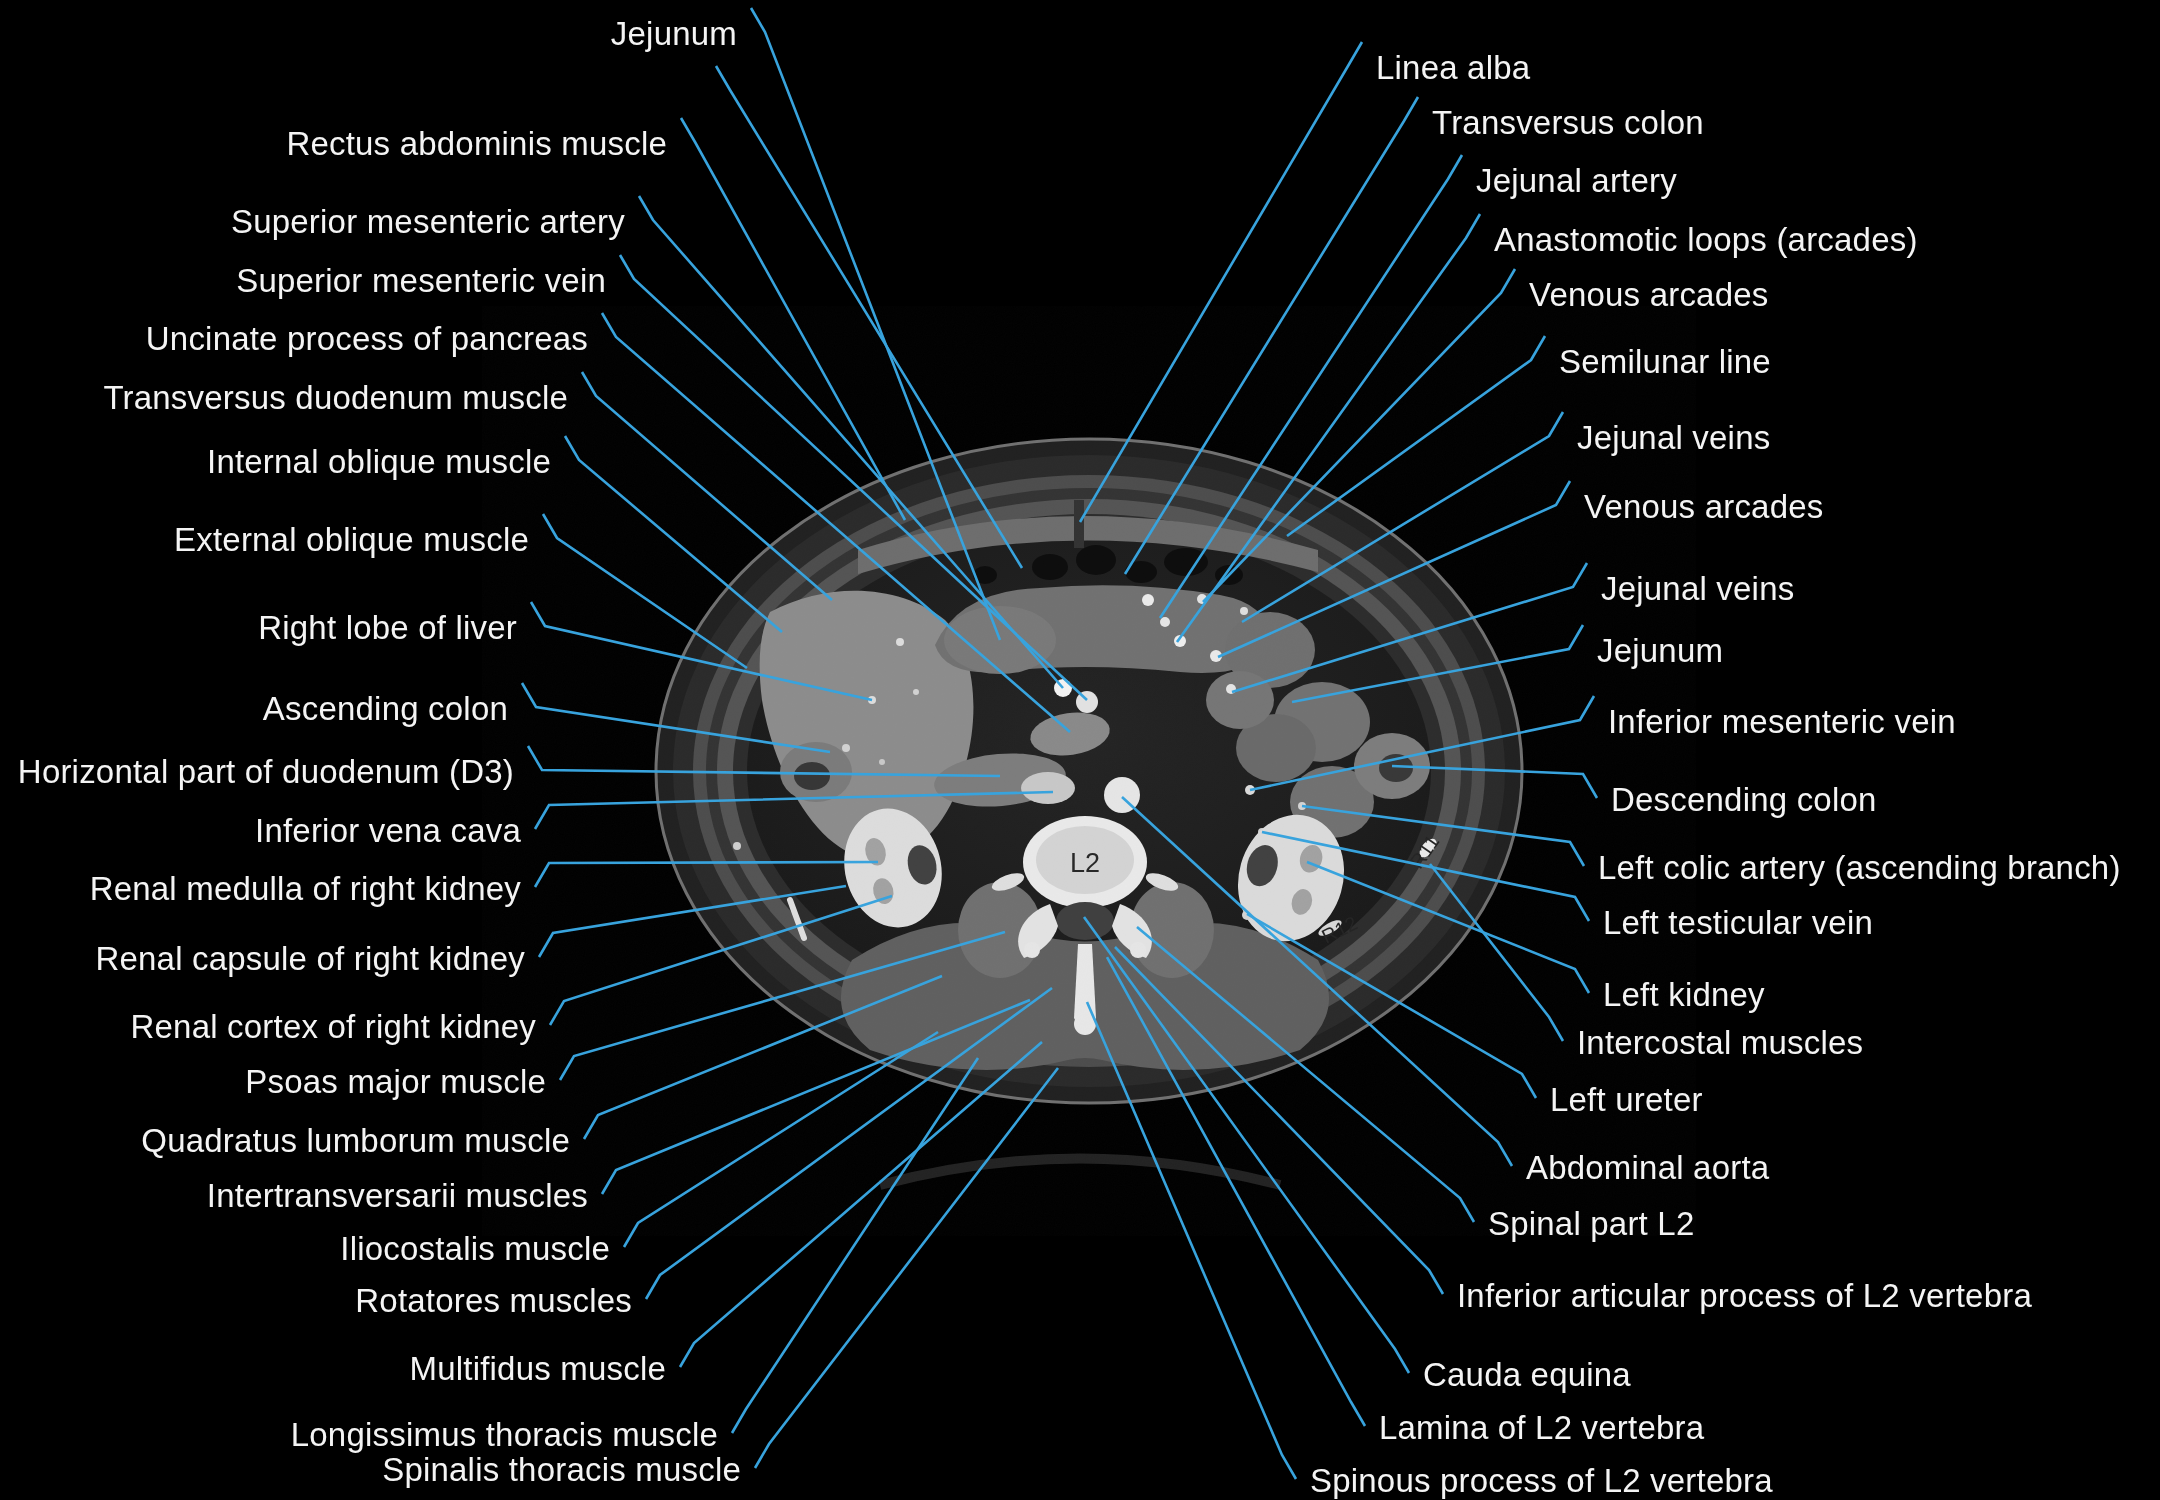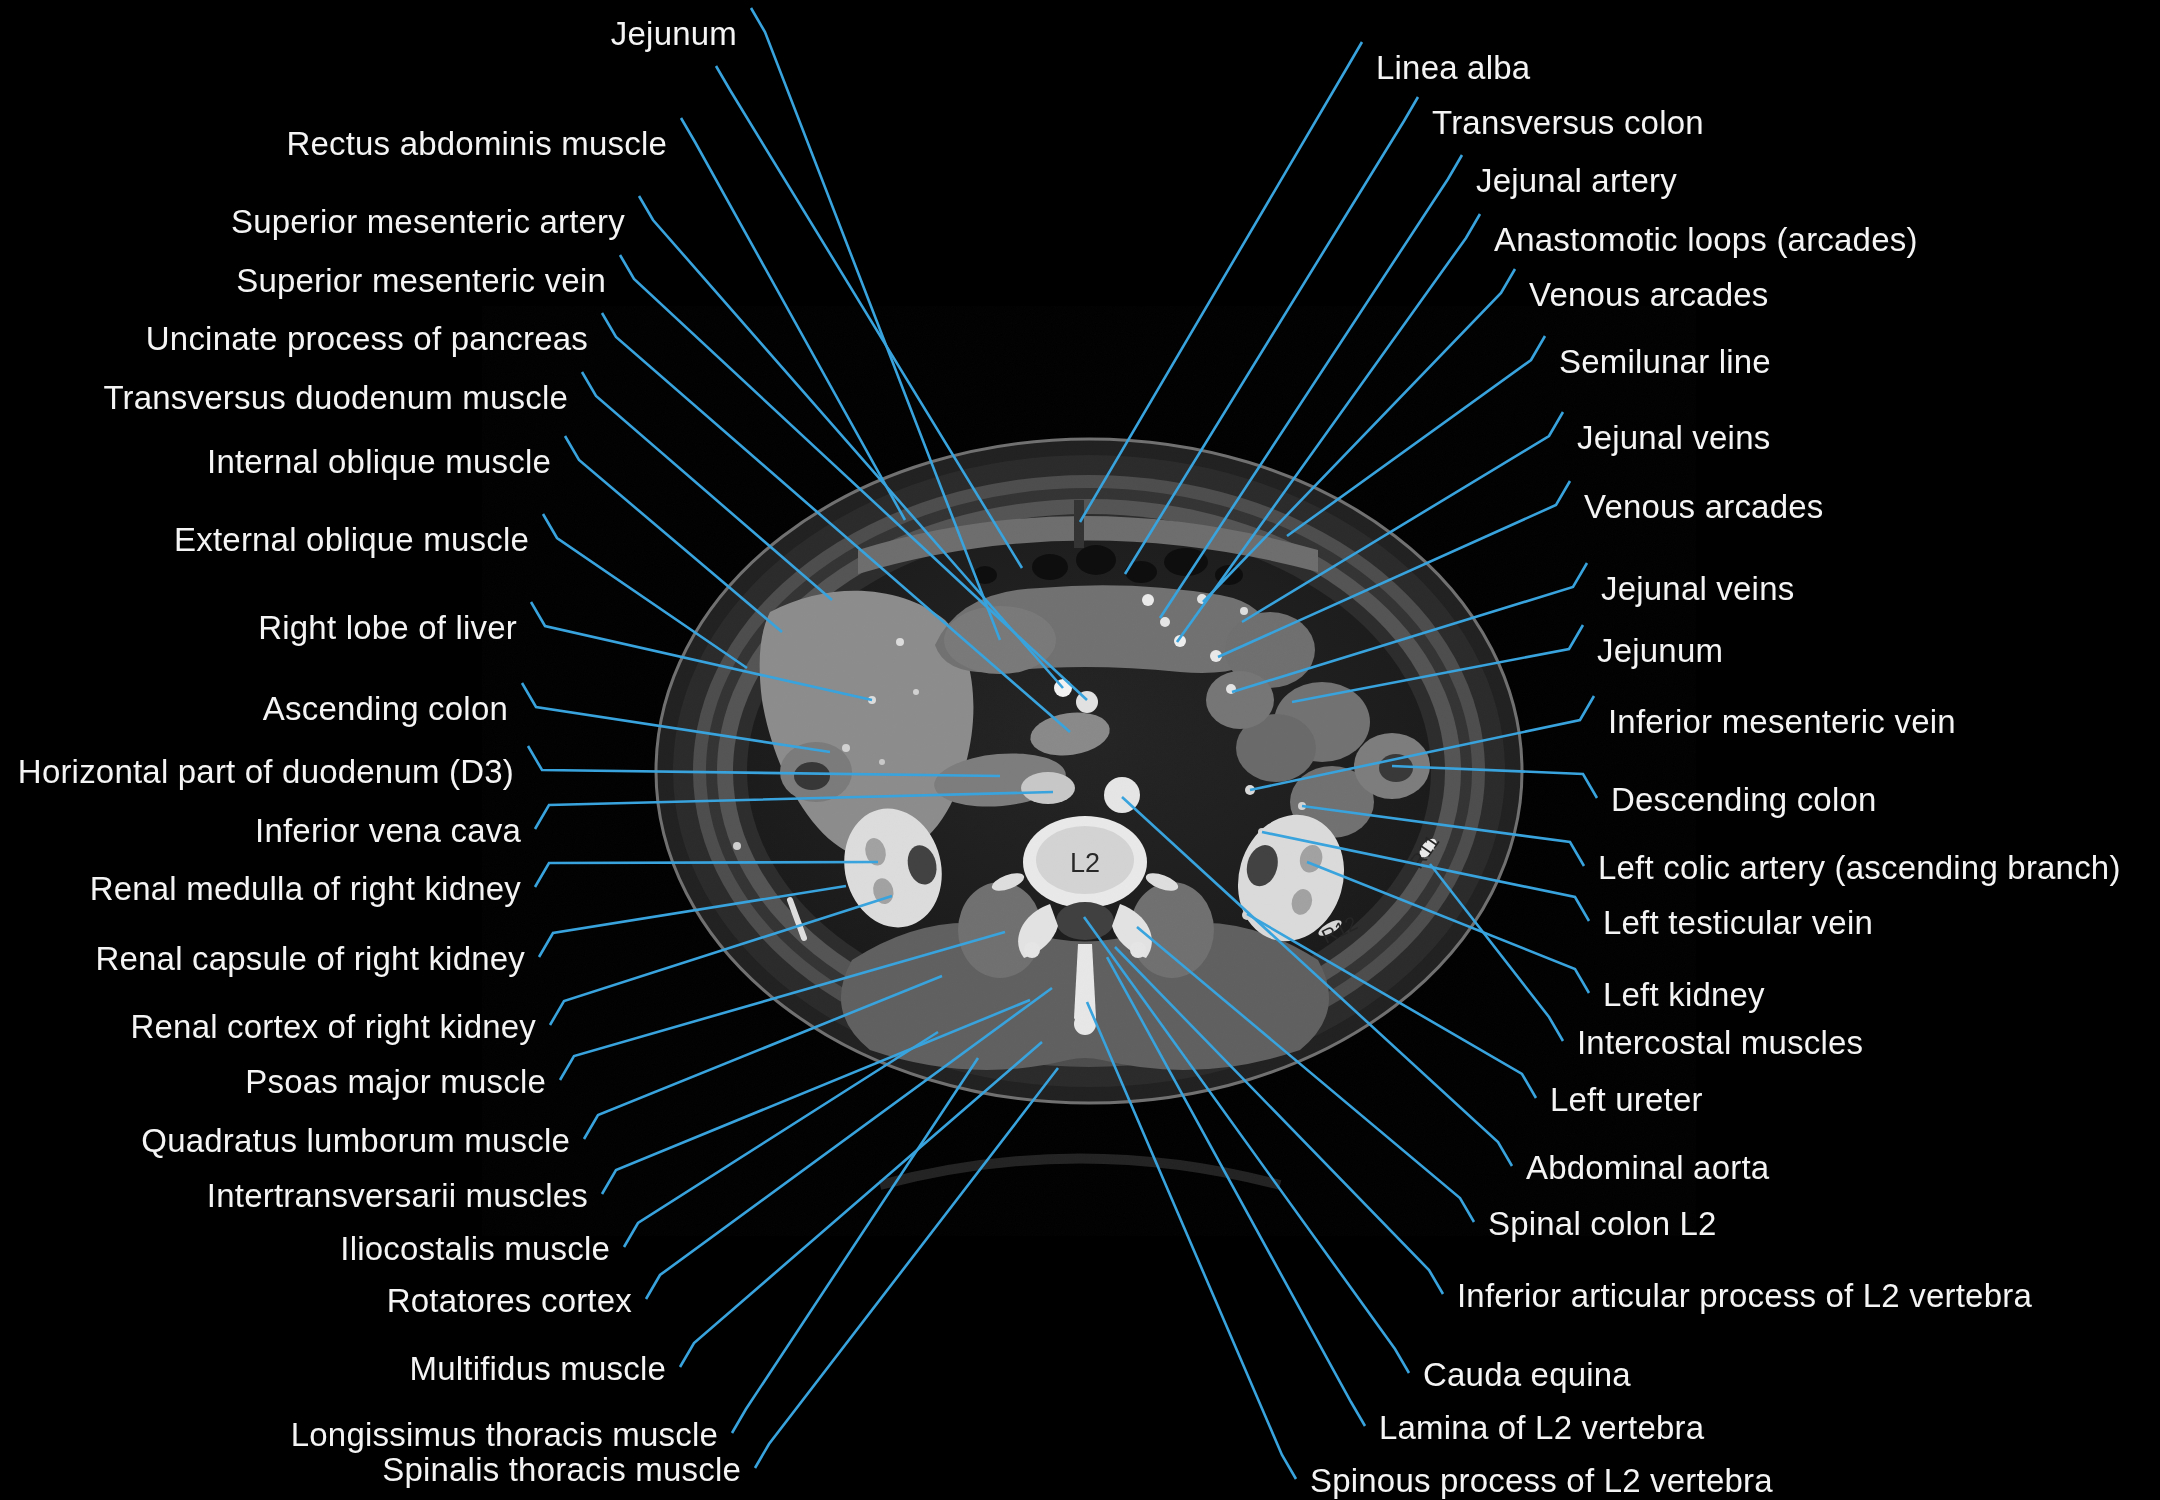--- a/index.html
+++ b/index.html
@@ -206,21 +206,21 @@
   <div class="lbl lc" style="right:1652px;top:688px">Ascending colon</div>
   <div class="lbl lc" style="right:1646px;top:751px">Horizontal part of duodenum (D3)</div>
   <div class="lbl lc" style="right:1639px;top:810px">Inferior vena cava</div>
   <div class="lbl lc" style="right:1639px;top:868px">Renal medulla of right kidney</div>
   <div class="lbl lc" style="right:1635px;top:938px">Renal capsule of right kidney</div>
   <div class="lbl lc" style="right:1624px;top:1006px">Renal cortex of right kidney</div>
   <div class="lbl lc" style="right:1614px;top:1061px">Psoas major muscle</div>
   <div class="lbl lc" style="right:1590px;top:1120px">Quadratus lumborum muscle</div>
   <div class="lbl lc" style="right:1572px;top:1175px">Intertransversarii muscles</div>
   <div class="lbl lc" style="right:1550px;top:1228px">Iliocostalis muscle</div>
-  <div class="lbl lc" style="right:1528px;top:1280px">Rotatores cortex</div>
+  <div class="lbl lc" style="right:1528px;top:1280px">Rotatores muscles</div>
   <div class="lbl lc" style="right:1494px;top:1348px">Multifidus muscle</div>
   <div class="lbl lc" style="right:1419px;top:1449px">Spinalis thoracis muscle</div>
   <div class="lbl lc" style="right:1442px;top:1414px">Longissimus thoracis muscle</div>
 
   <div class="lbl" style="left:1376px;top:47px">Linea alba</div>
   <div class="lbl" style="left:1432px;top:102px">Transversus colon</div>
   <div class="lbl" style="left:1476px;top:160px">Jejunal artery</div>
   <div class="lbl" style="left:1494px;top:219px">Anastomotic loops (arcades)</div>
   <div class="lbl" style="left:1529px;top:274px">Venous arcades</div>
   <div class="lbl" style="left:1559px;top:341px">Semilunar line</div>
@@ -229,19 +229,19 @@
   <div class="lbl" style="left:1601px;top:568px">Jejunal veins</div>
   <div class="lbl" style="left:1597px;top:630px">Jejunum</div>
   <div class="lbl" style="left:1608px;top:701px">Inferior mesenteric vein</div>
   <div class="lbl" style="left:1611px;top:779px">Descending colon</div>
   <div class="lbl" style="left:1598px;top:847px">Left colic artery (ascending branch)</div>
   <div class="lbl" style="left:1603px;top:902px">Left testicular vein</div>
   <div class="lbl" style="left:1603px;top:974px">Left kidney</div>
   <div class="lbl" style="left:1577px;top:1022px">Intercostal muscles</div>
   <div class="lbl" style="left:1550px;top:1079px">Left ureter</div>
   <div class="lbl" style="left:1526px;top:1147px">Abdominal aorta</div>
-  <div class="lbl" style="left:1488px;top:1203px">Spinal colon L2</div>
+  <div class="lbl" style="left:1488px;top:1203px">Spinal part L2</div>
   <div class="lbl" style="left:1457px;top:1275px">Inferior articular process of L2 vertebra</div>
   <div class="lbl" style="left:1423px;top:1354px">Cauda equina</div>
   <div class="lbl" style="left:1379px;top:1407px">Lamina of L2 vertebra</div>
   <div class="lbl" style="left:1310px;top:1460px">Spinous process of L2 vertebra</div>
 
 </div>
 
 </body></html>

